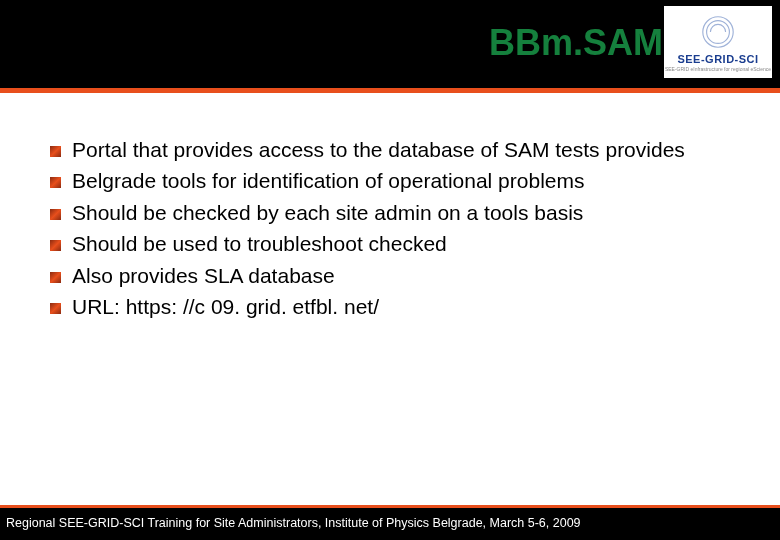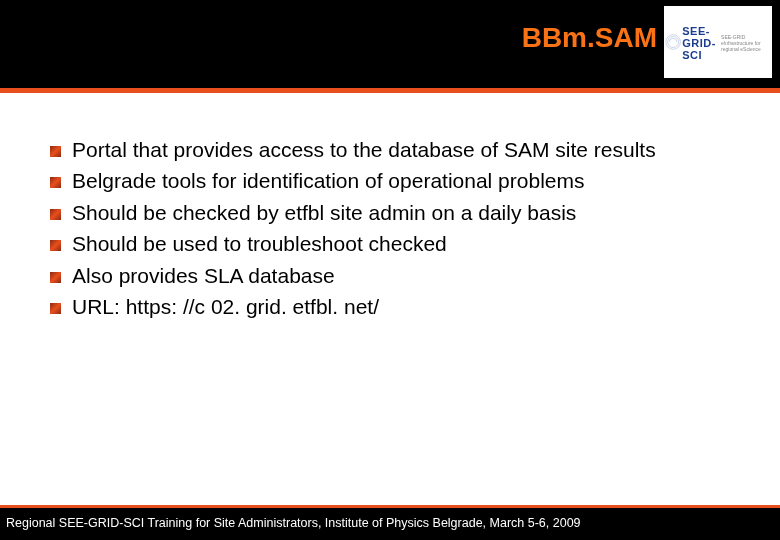--- a/index.html
+++ b/index.html
@@ -13,35 +13,35 @@
     position: relative;
   }
   .header {
     width: 100%;
     height: 88px;
     background: #000000;
     position: relative;
   }
   .title {
     position: absolute;
-    right: 123px;
+    right: 117px;
     top: 22px;
-    color: #f97316;
-    font-size: 28px;
+    color: #15803d;
+    font-size: 36px;
     font-weight: bold;
   }
   .logo-box {
     position: absolute;
     right: 8px;
     top: 6px;
     width: 108px;
     height: 72px;
     background: #ffffff;
     display: flex;
-    flex-direction: row;
+    flex-direction: column;
     align-items: center;
     justify-content: center;
   }
   .logo-swirl {
     width: 38px;
     height: 38px;
     position: relative;
   }
   .logo-swirl svg { width: 100%; height: 100%; }
   .logo-text {
@@ -126,25 +126,25 @@
       </svg>
     </div>
     <div class="logo-text">SEE-GRID-SCI</div>
     <div class="logo-sub">SEE-GRID eInfrastructure for regional eScience</div>
   </div>
 </div>
 <div class="header-underline"></div>
 
 <div class="content">
   <ul class="bullet-list">
-    <li>Portal that provides access to the database of SAM site results</li>
+    <li>Portal that provides access to the database of SAM tests provides</li>
     <li>Belgrade tools for identification of operational problems</li>
-    <li>Should be checked by etfbl site admin on a daily basis</li>
+    <li>Should be checked by each site admin on a tools basis</li>
     <li>Should be used to troubleshoot checked</li>
     <li>Also provides SLA database</li>
-    <li>URL: https: //c 02. grid. etfbl. net/</li>
+    <li>URL: https: //c 09. grid. etfbl. net/</li>
   </ul>
 </div>
 
 <div class="footer">
   <div class="footer-overline"></div>
   <div class="footer-bar">Regional SEE-GRID-SCI Training for Site Administrators, Institute of Physics Belgrade, March 5-6, 2009</div>
 </div>
 
 </body></html>

